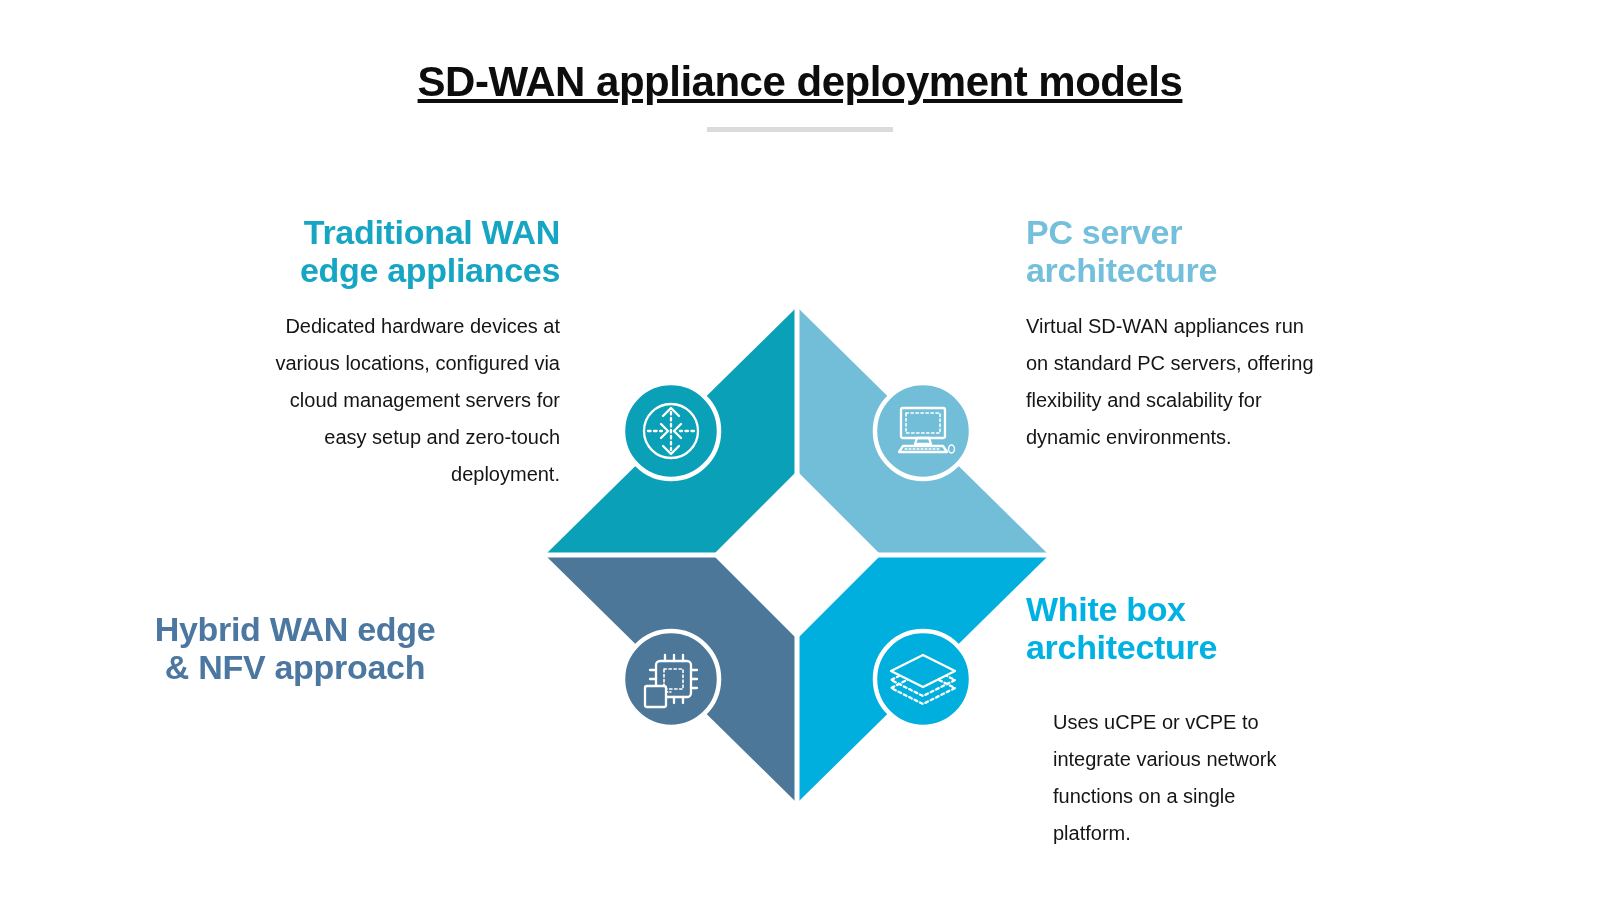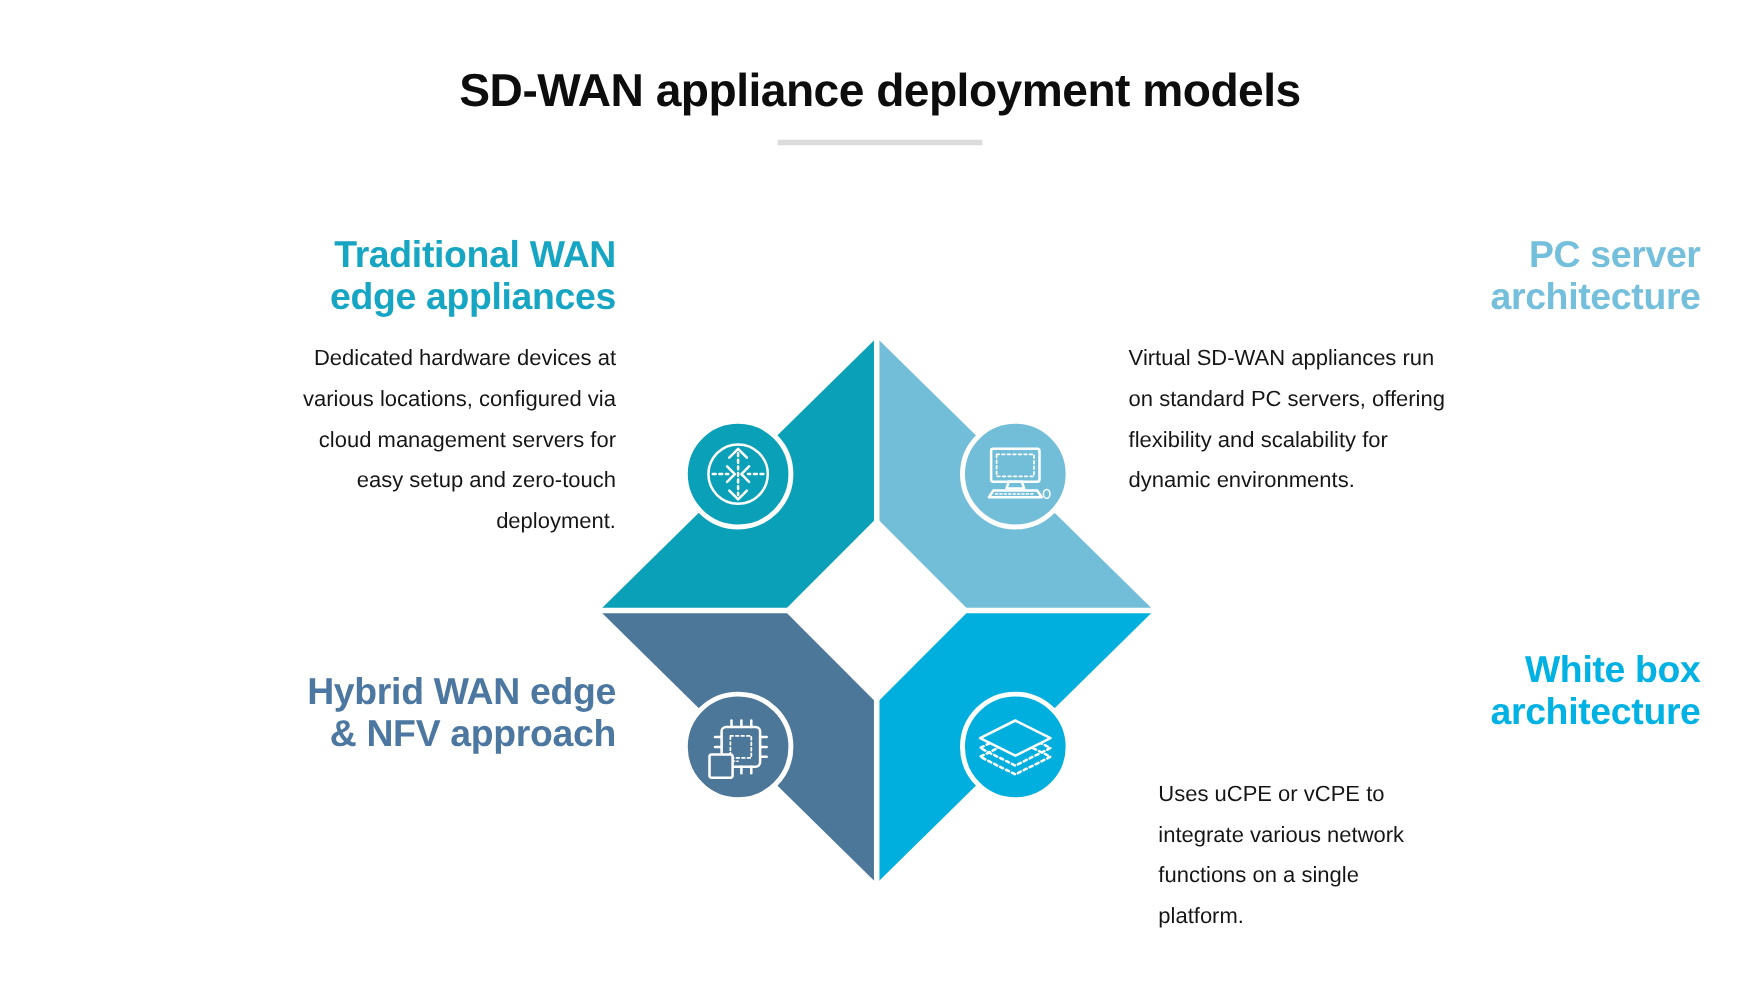--- a/index.html
+++ b/index.html
@@ -24,45 +24,45 @@
     background:#fff;
     overflow:hidden;
     font-family:"Liberation Sans", sans-serif;
   }
   .title{
     position:absolute;top:57px;left:0;width:1600px;
     text-align:center;
     font-size:42px;line-height:50px;font-weight:bold;
     letter-spacing:-0.5px;
     color:var(--title-text);
+    text-decoration:underline;
   }
   .divider{
     position:absolute;top:127px;left:707px;
     width:186px;height:5px;
     background:var(--divider);
   }
   .heading{
     position:absolute;
     font-size:34px;line-height:38px;font-weight:bold;
     white-space:pre-line;
     letter-spacing:-0.3px;
-    text-align:right;
   }
   .body-text{
     position:absolute;
     font-size:20px;line-height:37px;
     color:var(--body-text);
     white-space:pre-line;
   }
   .align-right{text-align:right;}
   .h-traditional{color:var(--heading-teal);left:30px;top:213px;width:530px;}
   .b-traditional{left:10px;top:308px;width:550px;}
   .h-pc{color:var(--heading-light-blue);left:1026px;top:213px;width:520px;}
   .b-pc{left:1026px;top:308px;width:545px;}
-  .h-hybrid{color:var(--heading-slate);left:30px;top:610px;width:530px;}
+  .h-hybrid{color:var(--heading-slate);left:30px;top:610px;width:530px;text-align:center;}
   .b-hybrid{left:10px;top:704px;width:550px;}
   .h-whitebox{color:var(--heading-cyan);left:1026px;top:590px;width:520px;}
   .b-whitebox{left:1026px;top:704px;width:520px;margin-left:27px;}
   .diamond-svg{position:absolute;left:0;top:0;}
   .fill-teal{fill:var(--quad-teal);}
   .fill-lightblue{fill:var(--quad-light-blue);}
   .fill-slate{fill:var(--quad-slate);}
   .fill-cyan{fill:var(--quad-cyan);}
   .white-fill{fill:#fff;}
   .white-line{stroke:#fff;stroke-width:5;}

